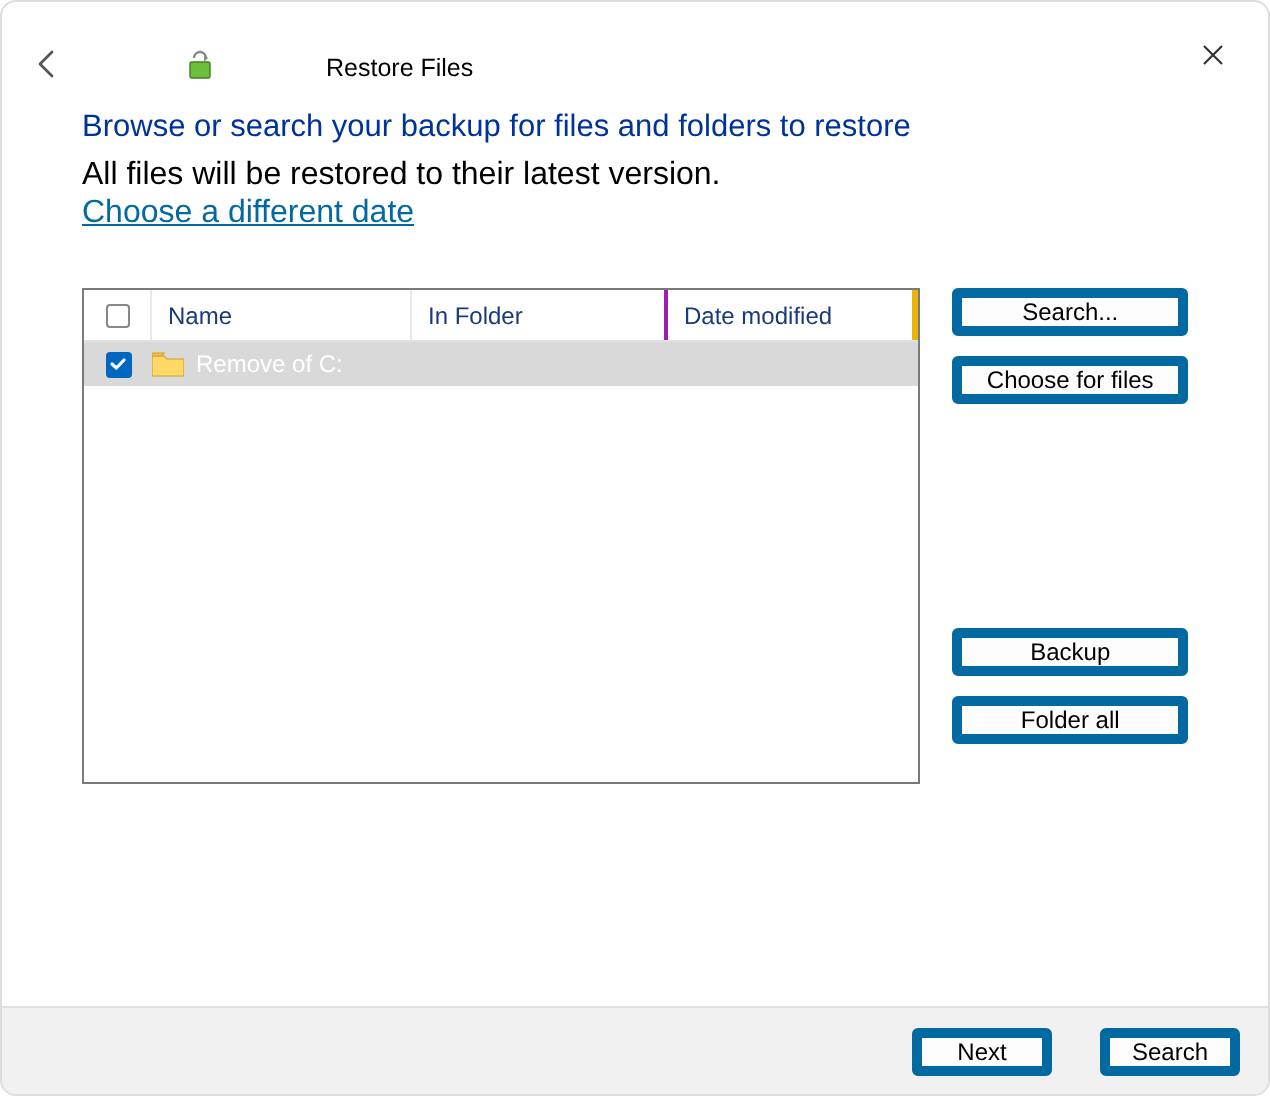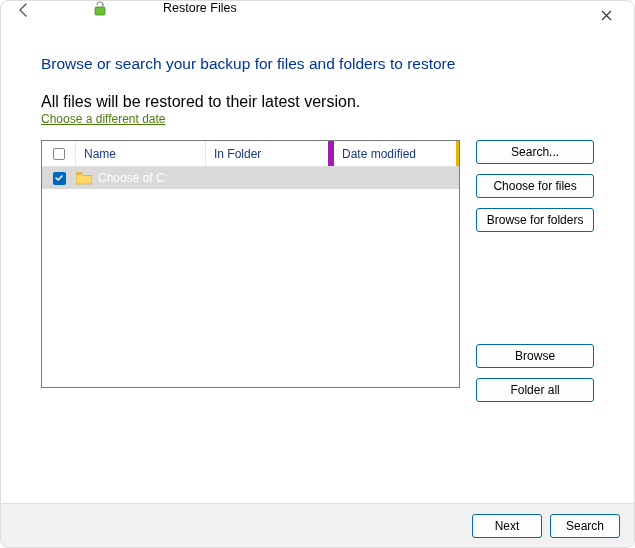--- a/index.html
+++ b/index.html
@@ -14,21 +14,21 @@
       background: #fff;
       color: #000;
       font-size: 12px;
       position: relative;
       border: 1px solid #ddd;
       border-radius: 8px;
       overflow: hidden;
     }
     .titlebar {
       display: flex;
-      align-items: flex-start;
+      align-items: flex-end;
       height: 40px;
       padding: 0 8px 0 14px;
       gap: 48px;
     }
     .back-arrow {
       width: 18px;
       height: 18px;
       display: flex;
       align-items: center;
       justify-content: center;
@@ -54,37 +54,37 @@
       justify-content: center;
       cursor: pointer;
       color: #333;
     }
     .content {
       padding: 14px 40px 0 40px;
     }
     .heading {
       color: #003399;
       font-size: 15.5px;
-      margin-bottom: 20px;
+      margin-bottom: 6px;
     }
     .subtext {
       font-size: 16px;
       color: #000;
     }
     .link {
-      color: #4d7c0f;
+      color: #0369a1;
       text-decoration: underline;
       cursor: pointer;
-      font-size: 12px;
+      font-size: 16px;
       margin-top: 1px;
       display: inline-block;
     }
     .main-row {
       display: flex;
-      margin-top: 14px;
+      margin-top: 28px;
       gap: 16px;
     }
     .listbox {
       border: 1px solid #7a7a7a;
       width: 420px;
       height: 248px;
       background: #fff;
     }
     .listheader {
       display: flex;
@@ -96,21 +96,21 @@
     }
     .col-check {
       width: 34px;
       display: flex;
       align-items: center;
       justify-content: center;
       border-right: 1px solid #e8e8e8;
       height: 100%;
     }
     .col-name { width: 130px; padding-left: 8px; border-right: 1px solid #e8e8e8; height:100%; display:flex; align-items:center;}
-    .col-folder { width: 128px; padding-left: 8px; border-right: 6px solid #a21caf; height:100%; display:flex; align-items:center;}
+    .col-folder { width: 128px; padding-left: 8px; border-right: 2px solid #a21caf; height:100%; display:flex; align-items:center;}
     .col-date { flex:1; padding-left: 8px; border-right: 3px solid #eab308; height:100%; display:flex; align-items:center;}
     .hdr-check {
       width: 12px; height: 12px;
       border: 1px solid #888;
       border-radius: 2px;
       background: #fff;
     }
     .listrow {
       display: flex;
       align-items: center;
@@ -144,21 +144,21 @@
       padding-left: 0;
       flex: 1;
     }
     .sidebtns {
       display: flex;
       flex-direction: column;
       width: 118px;
     }
     .btn {
       height: 24px;
-      border: 1px solid #0369a1;
+      border: 5px solid #0369a1;
       background: #fdfdfd;
       border-radius: 3px;
       font-size: 12px;
       color: #000;
       cursor: pointer;
       margin-bottom: 10px;
       display: flex;
       align-items: center;
       justify-content: center;
     }
@@ -167,21 +167,21 @@
       bottom: 0;
       left: 0;
       right: 0;
       height: 44px;
       background: #f1f1f1;
       border-top: 1px solid #e0e0e0;
       display: flex;
       align-items: center;
       justify-content: flex-end;
       padding: 0 14px;
-      gap: 8px;
+      gap: 24px;
     }
     .bottom-bar .btn {
       width: 70px;
       margin-bottom: 0;
     }
   </style>
 </head>
 <body>
 
 <div class="titlebar">
@@ -228,31 +228,30 @@
               </svg>
           </div>
         </div>
         <div class="row-name">
           <span class="folder-icon">
             <svg width="16" height="13" viewBox="0 0 16 13">
               <path d="M0 2 L6 2 L7.5 3.5 L16 3.5 L16 12 L0 12 Z" fill="#ffd868" stroke="#caa12d" stroke-width="0.6"></path>
               <path d="M0 2 L5 2 L6 0.5 L0 0.5 Z" fill="#f7c23c" stroke="#caa12d" stroke-width="0.6"></path>
             </svg>
           </span>
-          <span>Choose of C:</span>
+          <span>Remove of C:</span>
         </div>
       </div>
     </div>
 
     <div class="sidebtns">
       <div class="btn">Search...</div>
       <div class="btn">Choose for files</div>
-      <div class="btn">Browse for folders</div>
       <div style="height:102px"></div>
-      <div class="btn">Browse</div>
+      <div class="btn">Backup</div>
       <div class="btn">Folder all</div>
     </div>
   </div>
 </div>
 
 <div class="bottom-bar">
   <div class="btn">Next</div>
   <div class="btn">Search</div>
 </div>
 

